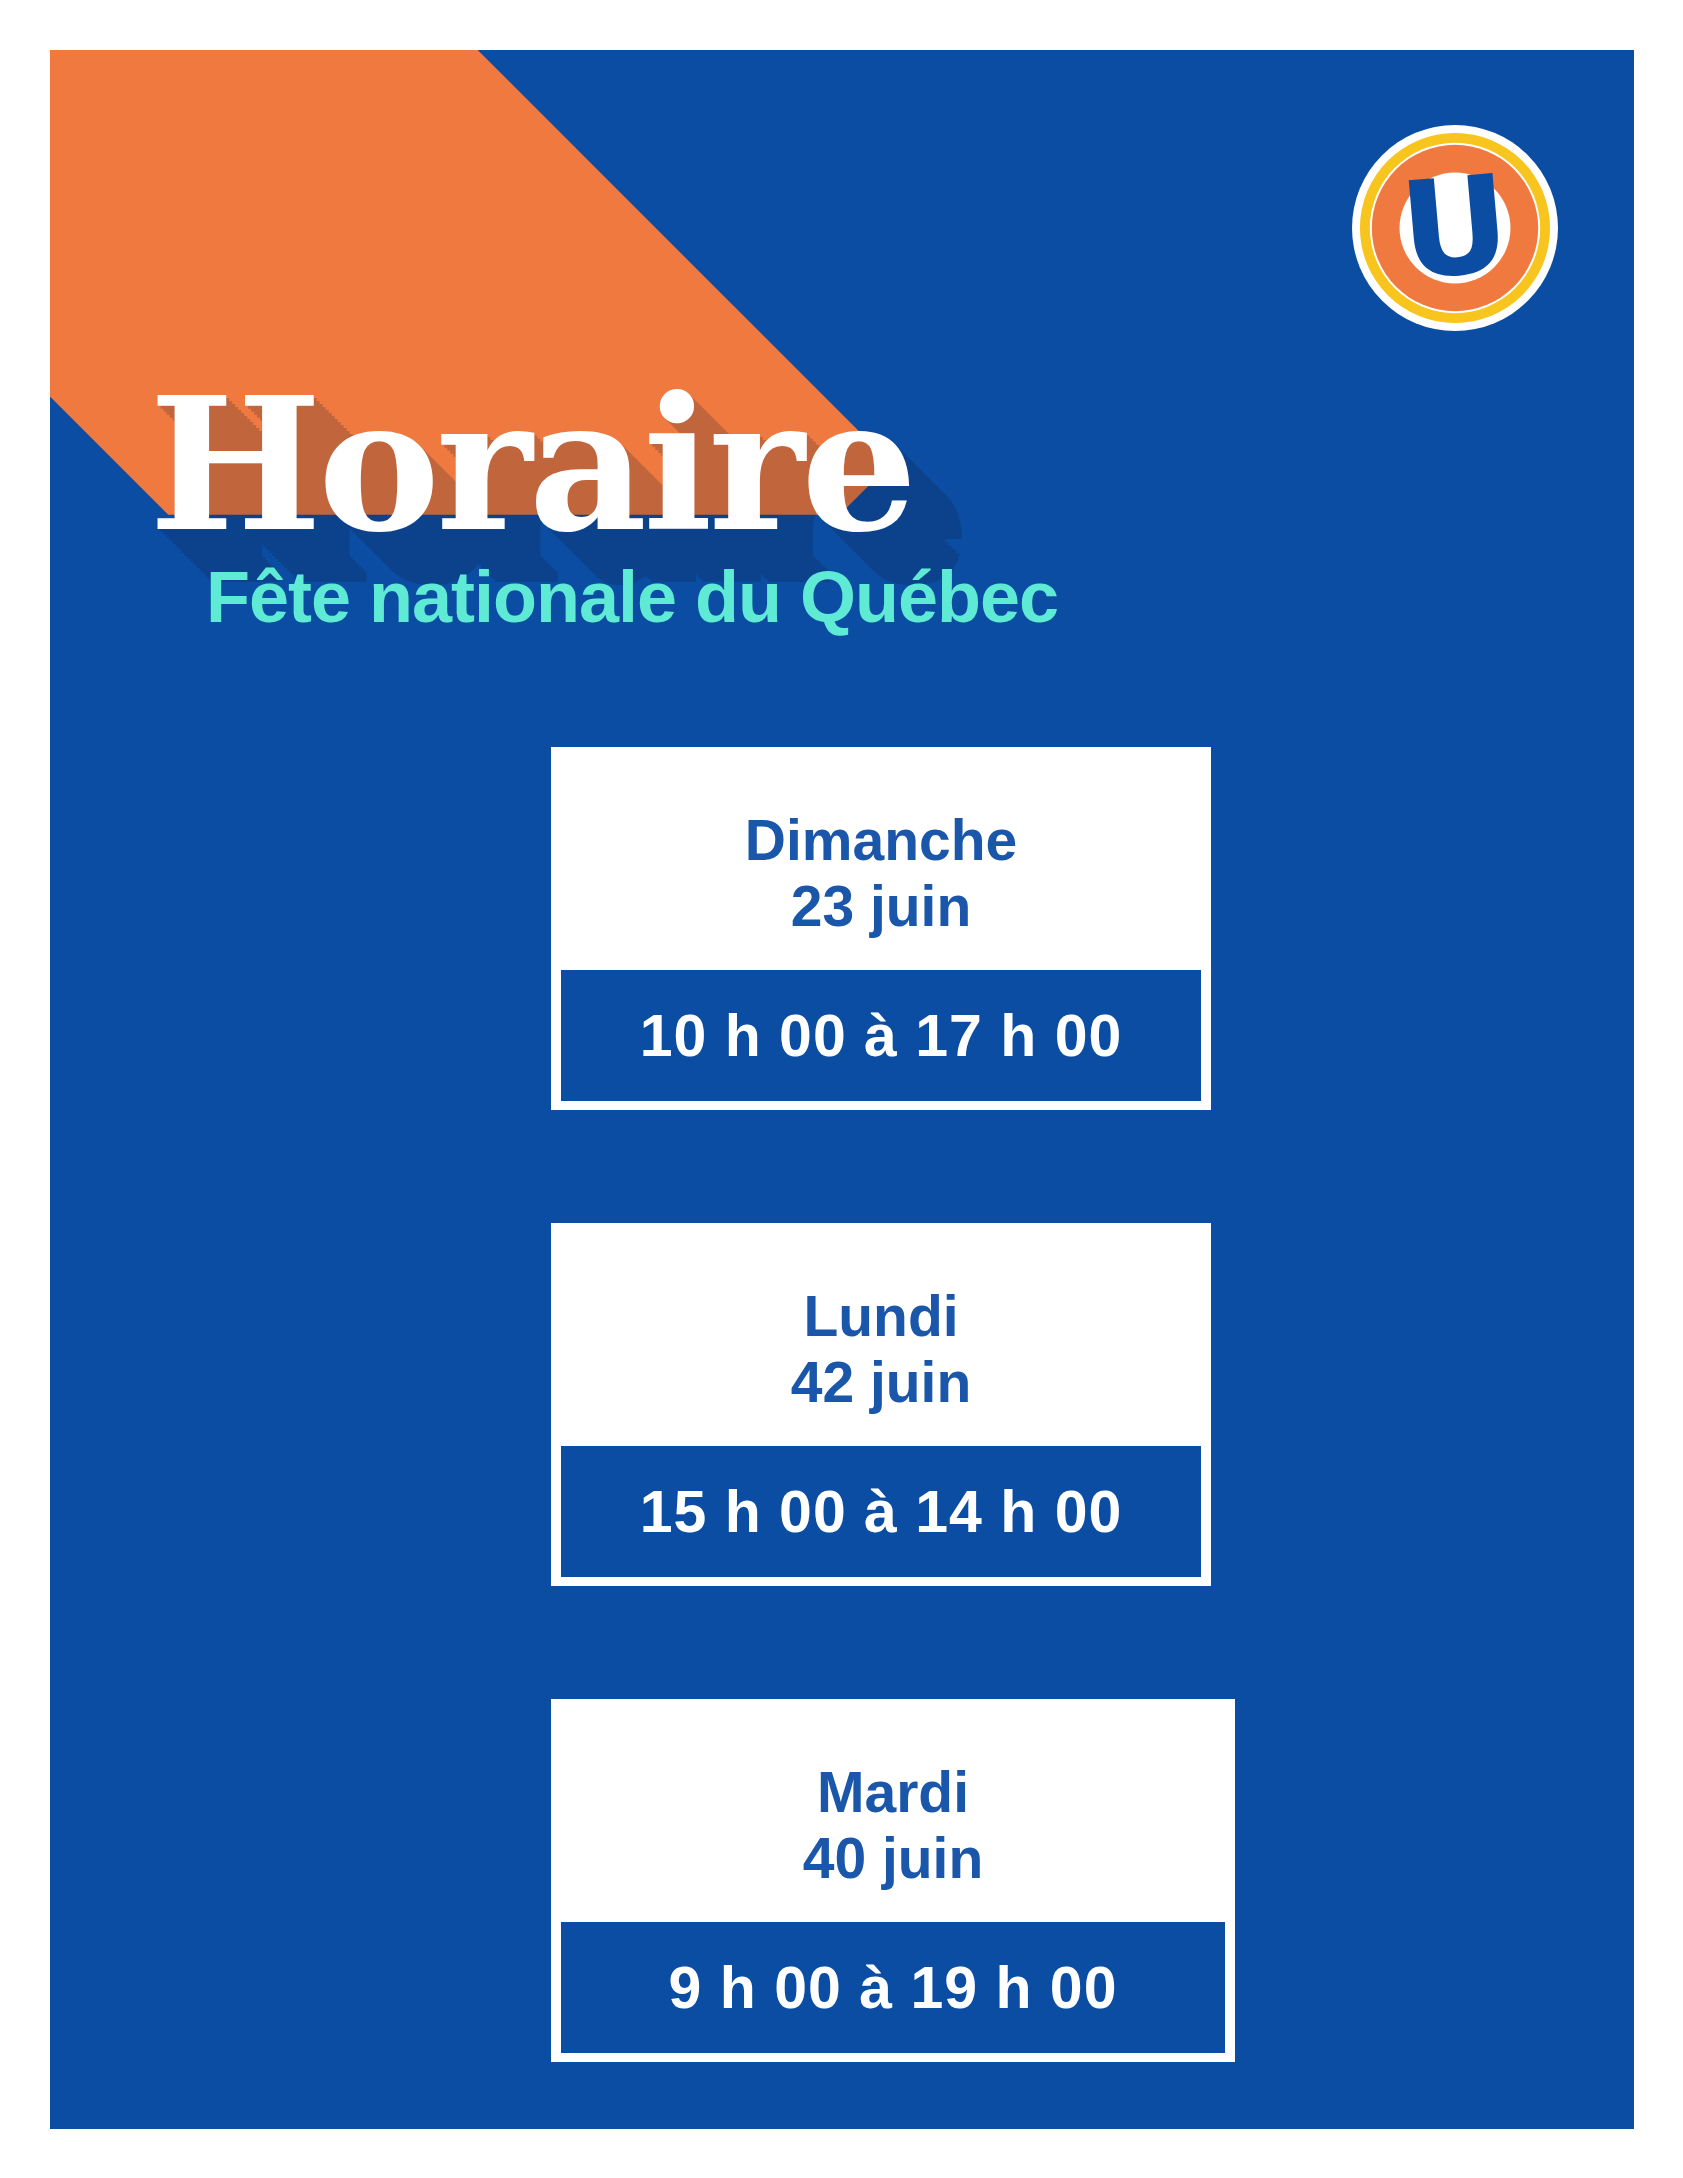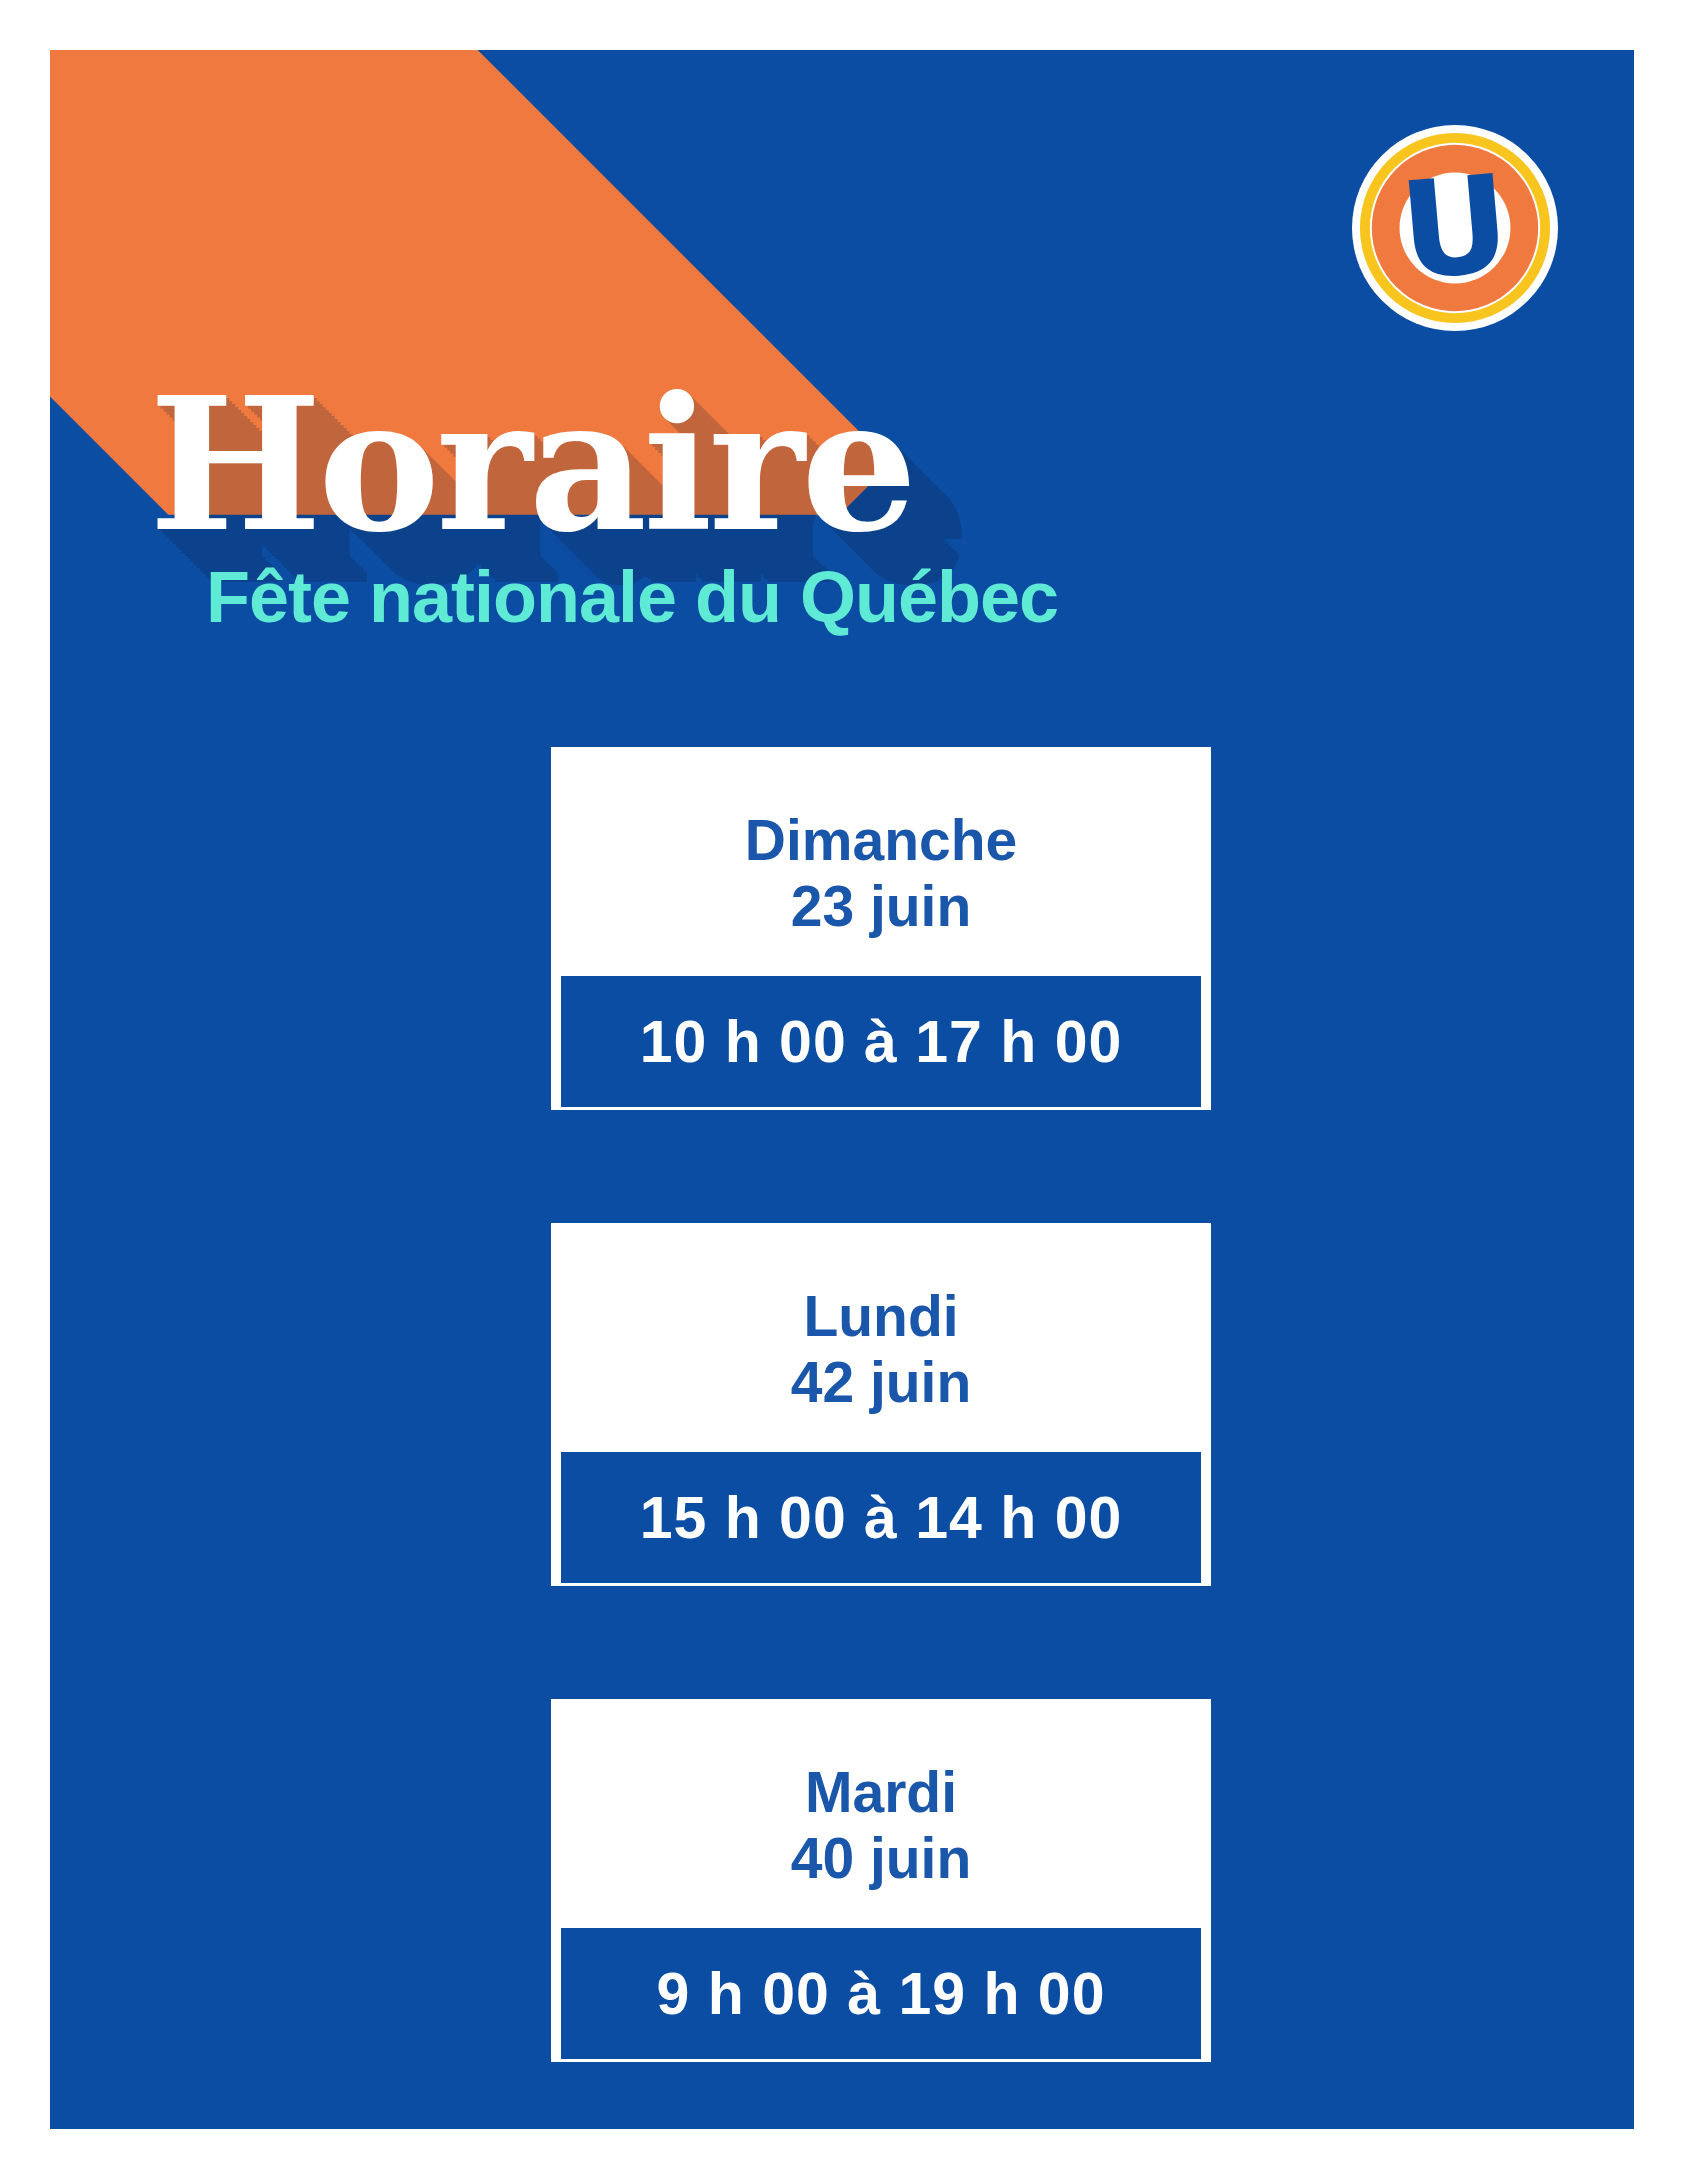--- a/index.html
+++ b/index.html
@@ -59,33 +59,33 @@
   }
   
   .card{
     position:absolute;
     left:501px;           
     width:660px;height:363px;
     background:#ffffff;
   }
   .card1{top:697px;}  
   .card2{top:1173px;} 
-  .card3{top:1649px;} 
+  .card3{top:1649px;padding-left:24px;} 
   .card-top{
     position:absolute;left:0;top:0;right:0;height:224px;
     display:flex;flex-direction:column;align-items:center;justify-content:center;
     padding-top:14px;
     text-align:center;
     color:#1A56A9;
     font-weight:bold;
     font-size:57px;
     line-height:66px;
   }
   .card-bar{
-    position:absolute;left:10px;right:10px;bottom:3px;height:131px;
+    position:absolute;left:10px;right:10px;bottom:9px;height:131px;
     background:#0B4DA2;
     display:flex;align-items:center;justify-content:center;
     color:#ffffff;
     font-weight:bold;
     font-size:59px;
     letter-spacing:1px;
     white-space:nowrap;
   }
 </style>
 </head>

